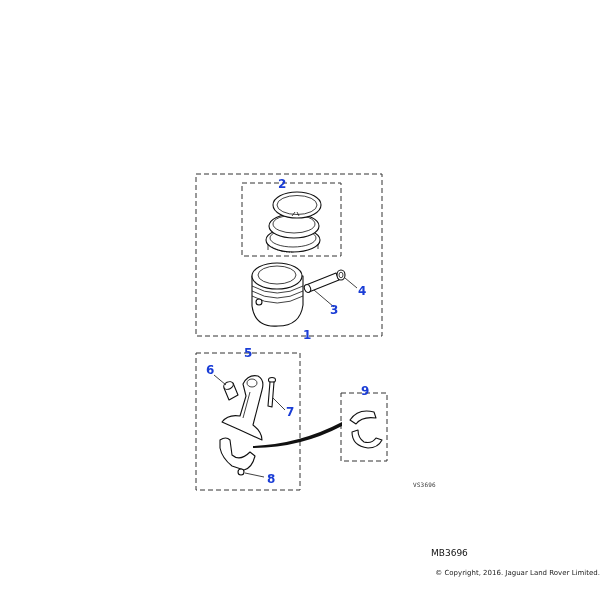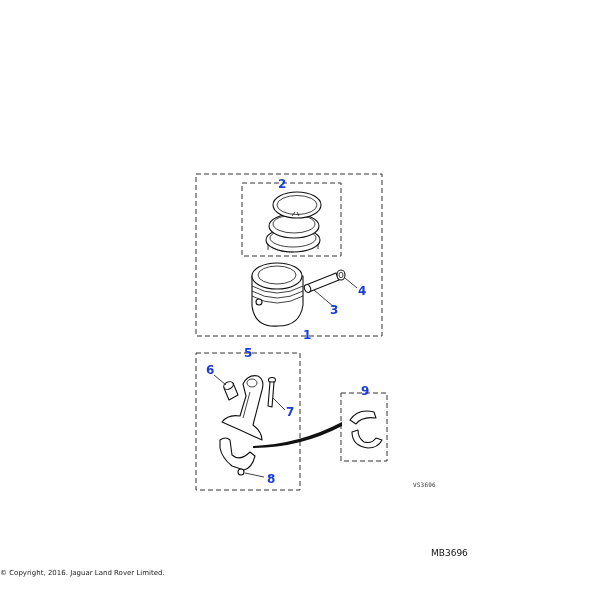--- a/index.html
+++ b/index.html
@@ -1,21 +1,21 @@
 <!DOCTYPE html>
 <html><head>
 <meta charset="utf-8">
 <style>
   html, body { margin:0; padding:0; background:#ffffff; }
   body { width:600px; height:600px; position:relative; overflow:hidden; font-family:"DejaVu Sans", sans-serif; }
   #diagram { position:absolute; left:0; top:0; width:600px; height:600px; }
   .callout { font-family:"DejaVu Sans", sans-serif; font-weight:bold; font-size:12px; fill:#1a3dd6; }
   .ref-code { position:absolute; left:413px; top:481px; font-family:"DejaVu Sans Mono", monospace; font-size:6px; color:#333; letter-spacing:0.2px; }
   .mb-code { position:absolute; left:431px; top:548px; font-family:"DejaVu Sans", sans-serif; font-size:9px; color:#111; }
-  .copyright { position:absolute; left:0; width:600px; top:569px; text-align:left; font-family:"DejaVu Sans", sans-serif; font-size:7px; color:#222; }
+  .copyright { position:absolute; left:0; width:600px; top:569px; text-align:right; font-family:"DejaVu Sans", sans-serif; font-size:7px; color:#222; }
   .box { fill:none; stroke:#333; stroke-width:1; stroke-dasharray:5 3; }
   .part { fill:#fff; stroke:#111; stroke-width:1.1; stroke-linejoin:round; stroke-linecap:round; }
   .thin { fill:none; stroke:#111; stroke-width:0.8; }
   .leader { fill:none; stroke:#111; stroke-width:0.8; }
 </style>
 </head>
 <body>
 
 <svg id="diagram" viewBox="0 0 600 600" xmlns="http://www.w3.org/2000/svg">
 

